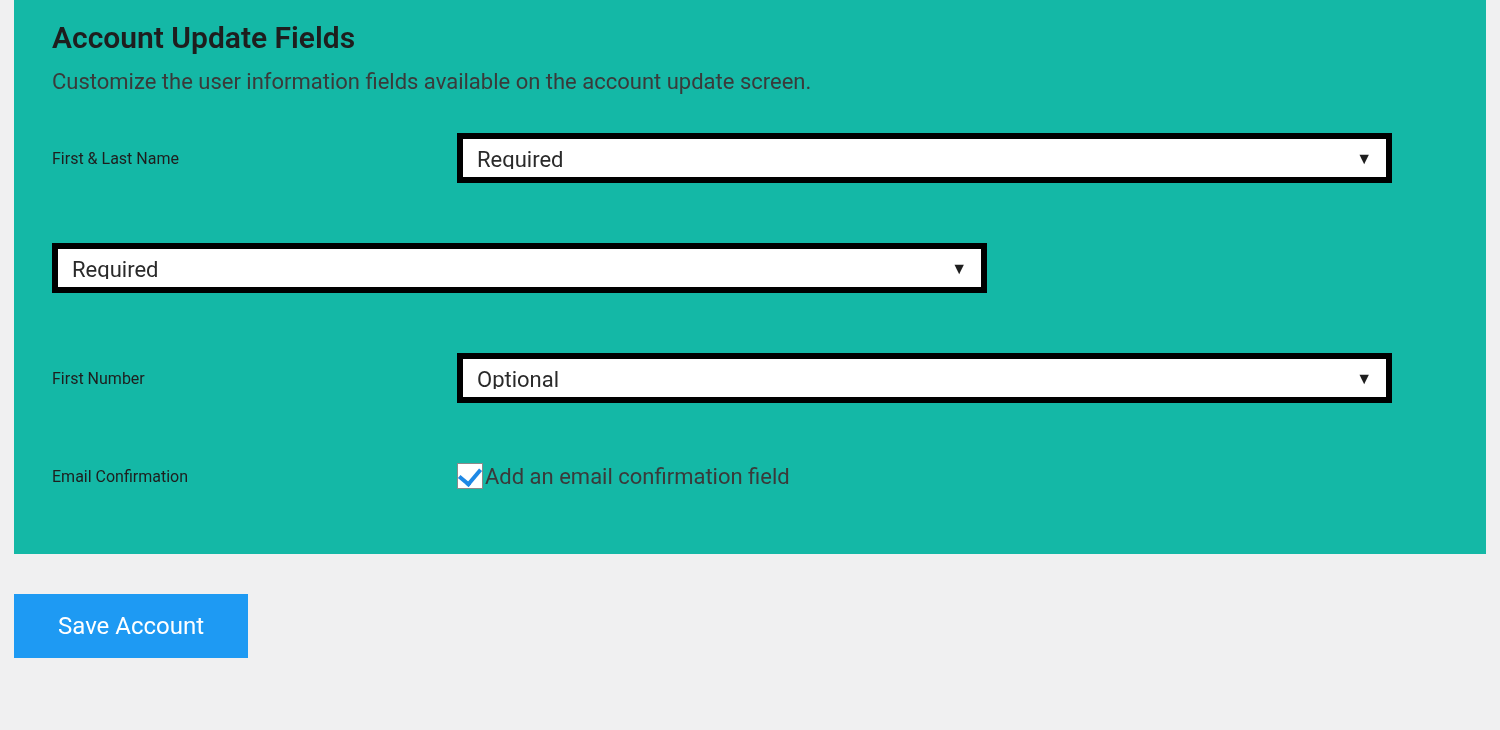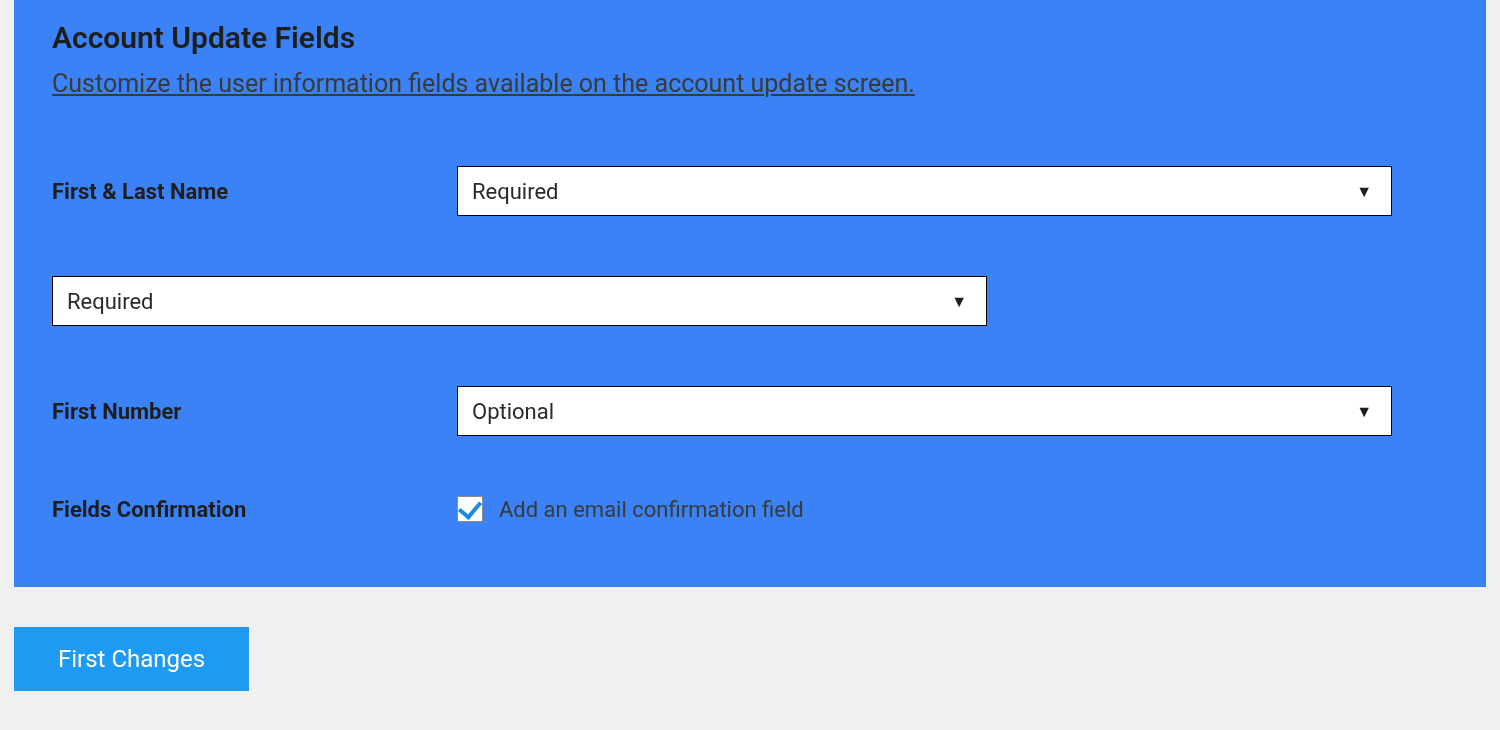--- a/index.html
+++ b/index.html
@@ -9,60 +9,59 @@
     }
     body {
       font-family: -apple-system, BlinkMacSystemFont, "Segoe UI", Roboto, "Helvetica Neue", Arial, sans-serif;
       background: #f0f0f1;
       color: #1e1e1e;
       width: 1500px;
       height: 730px;
       overflow: hidden;
     }
     .panel {
-      background: #3b82f6;
+      background: #14b8a6;
       margin: 0 14px;
       padding: 20px 38px 45px 38px;
     }
     .section-title {
       font-size: 30px;
       font-weight: 600;
       color: #1e1e1e;
       margin-bottom: 14px;
     }
     .section-desc {
-      font-size: 25px;
+      font-size: 22px;
       color: #3a3a3a;
-      margin-bottom: 68px;
-      text-decoration: underline;
+      margin-bottom: 39px;
     }
     .form-row {
       display: flex;
       align-items: center;
       margin-bottom: 60px;
     }
     .form-row:last-of-type {
       margin-bottom: 20px;
     }
     .form-label {
       width: 405px;
-      font-size: 22px;
-      font-weight: 700;
+      font-size: 16px;
+      font-weight: 400;
       color: #1e1e1e;
       flex-shrink: 0;
     }
     .select-wrap {
       position: relative;
       flex: 1;
       max-width: 935px;
     }
     .select-input {
       width: 100%;
       height: 50px;
-      border: 1px solid #000000;
+      border: 6px solid #000000;
       background: #ffffff;
       font-size: 22px;
       color: #2a2a2a;
       padding: 8px 40px 8px 14px;
       appearance: none;
       -webkit-appearance: none;
       -moz-appearance: none;
       cursor: pointer;
       font-family: inherit;
     }
@@ -71,21 +70,21 @@
       right: 20px;
       top: 50%;
       transform: translateY(-50%);
       pointer-events: none;
       font-size: 16px;
       color: #1e1e1e;
     }
     .checkbox-wrap {
       display: flex;
       align-items: center;
-      gap: 16px;
+      gap: 2px;
     }
     .checkbox-input {
       width: 26px;
       height: 26px;
       border: 1px solid #8a8a8a;
       background: #ffffff;
       cursor: pointer;
       appearance: none;
       -webkit-appearance: none;
       position: relative;
@@ -150,23 +149,23 @@
     <div class="form-label">First Number</div>
     <div class="select-wrap">
       <select class="select-input">
         <option>Optional</option>
       </select>
       <span class="select-caret">▼</span>
     </div>
   </div>
 
   <div class="form-row">
-    <div class="form-label">Fields Confirmation</div>
+    <div class="form-label">Email Confirmation</div>
     <div class="checkbox-wrap">
       <input type="checkbox" class="checkbox-input" checked="" style="">
       <span class="checkbox-label">Add an email confirmation field</span>
     </div>
   </div>
 </div>
 
 <div class="footer">
-  <button class="save-button">First Changes</button>
+  <button class="save-button">Save Account</button>
 </div>
 
 </body></html>

